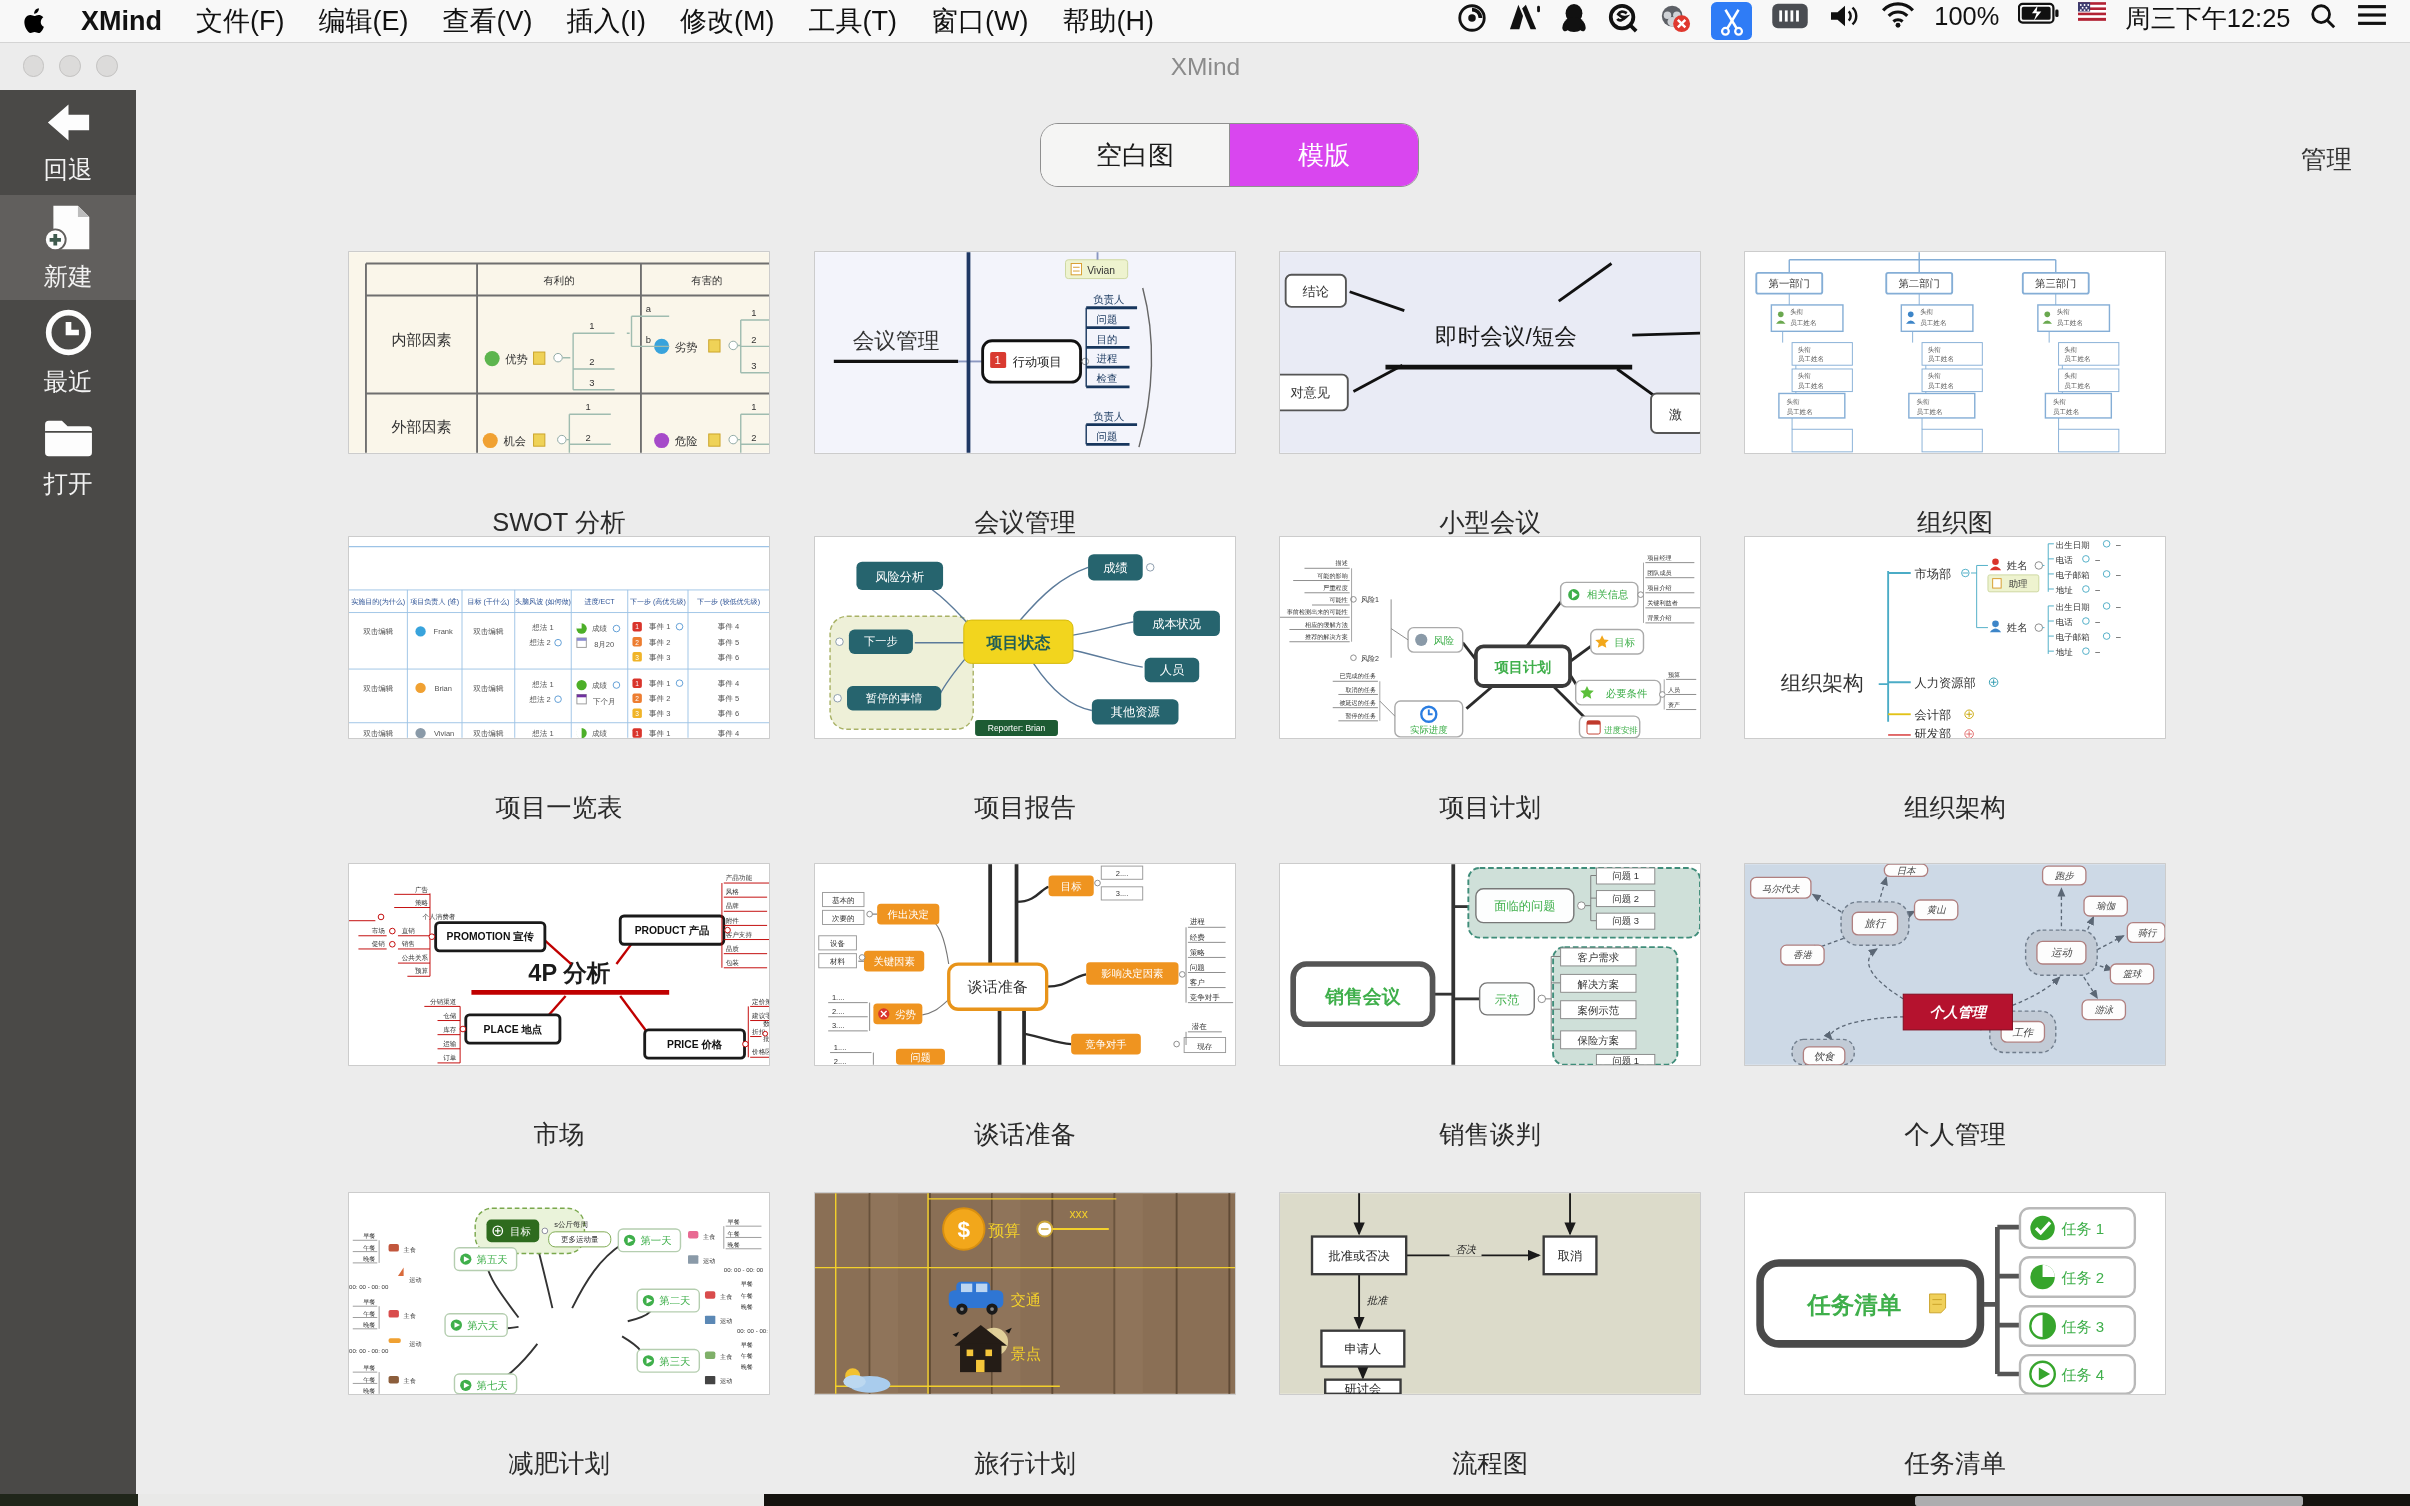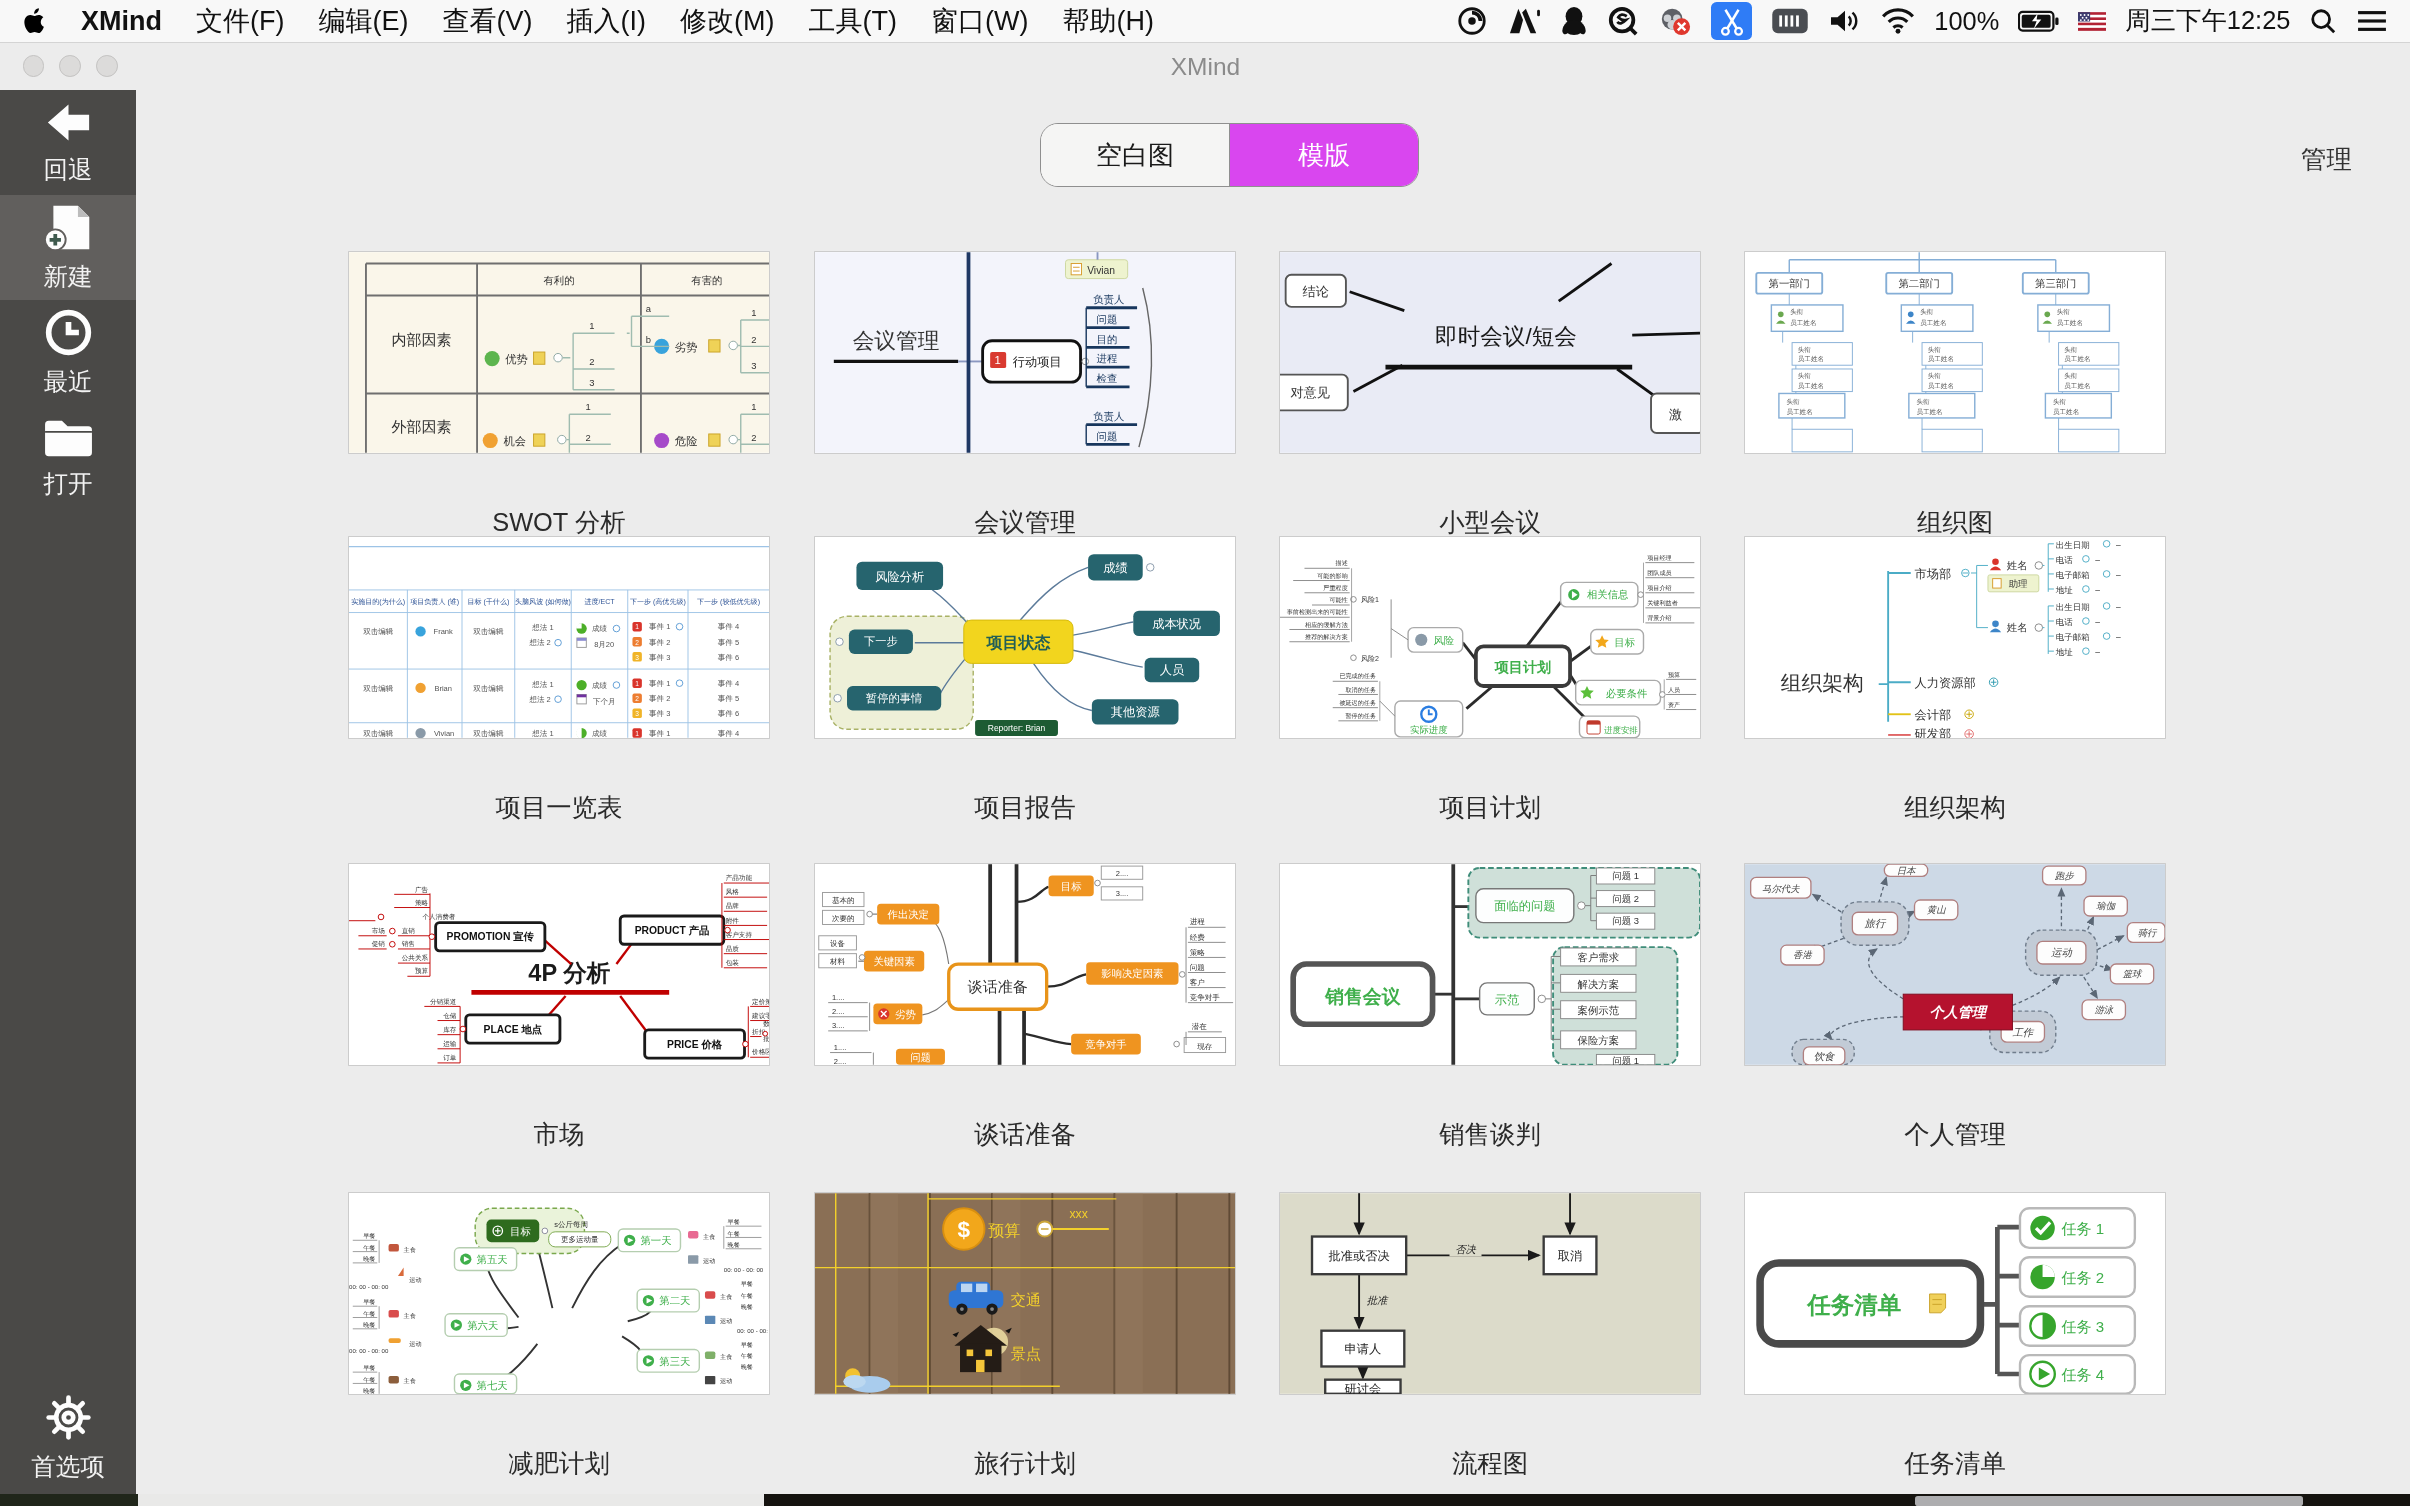--- a/index.html
+++ b/index.html
@@ -2,21 +2,21 @@
 <html style="font-size:15px"><head>
 <meta charset="utf-8">
 <style>
 *{margin:0;padding:0;box-sizing:border-box}
 html,body{width:2411px;height:1507px}
 body{position:relative;background:#ececec;font-family:"Liberation Sans","DejaVu Sans",sans-serif;overflow:hidden}
 .menubar{position:absolute;top:0;left:0;right:0;height:43px;background:#f8f8f8;border-bottom:0.9px solid #d4d4d4;display:flex;justify-content:space-between;align-items:center;padding:0 22.6px;z-index:9}
 .mb-left{display:flex;align-items:center;gap:34px;font-size:27px;color:#111}
 .mb-app{font-weight:bold}
 .mb-item{cursor:default}
-.mb-right{display:flex;align-items:center;gap:19px;font-size:25.4px;color:#111}
+.mb-right{display:flex;align-items:flex-start;gap:19px;font-size:25.4px;color:#111}
 .mb-ic{display:flex;align-items:center;justify-content:center}
 .shot{background:#2f7cf6;border-radius:5.6px;width:41px;height:38px}
 .titlebar{position:absolute;top:43px;left:0;right:0;height:47px}
 .traffic{position:absolute;left:22.6px;top:12.2px;display:flex;gap:15px}
 .tl{width:21.7px;height:21.7px;border-radius:50%;background:#dcdbda;border:0.9px solid #c3c2c1}
 .wtitle{text-align:center;line-height:47px;font-size:24.5px;color:#8b8b8b}
 .sidebar{position:absolute;left:0;top:90px;width:136px;height:1404px;background:#4a4947}
 .side-item{height:105px;display:flex;flex-direction:column;align-items:center;justify-content:center;gap:7.5px;color:#f2f2f2;font-size:24.5px}
 .side-item.selected{background:#615f5d}
 .side-item.bottom{position:absolute;bottom:3.8px;left:0;width:136px}
@@ -219,39 +219,20 @@
       </svg>
     <span>最近</span>
   </div>
   <div class="side-item">
     <svg width="55" height="45" viewBox="0 0 58 48">
         <path d="M4 10 q0-4 4-4 h14 l6 6 h22 q4 0 4 4 v24 q0 4-4 4 H8 q-4 0-4-4 z" fill="#fdfdfd"></path>
         <path d="M4 18 h50" stroke="#4a4947" stroke-width="2"></path>
       </svg>
     <span>打开</span>
   </div>
-  <div class="side-item bottom">
-    <svg width="51" height="51" viewBox="0 0 54 54">
-        <g stroke="#fdfdfd" stroke-width="5" fill="none">
-          <circle cx="27" cy="27" r="13"></circle>
-          <circle cx="27" cy="27" r="5"></circle>
-          <g stroke-linecap="round">
-            <line x1="27" y1="6" x2="27" y2="12"></line>
-            <line x1="27" y1="42" x2="27" y2="48"></line>
-            <line x1="6" y1="27" x2="12" y2="27"></line>
-            <line x1="42" y1="27" x2="48" y2="27"></line>
-            <line x1="12" y1="12" x2="16" y2="16"></line>
-            <line x1="38" y1="38" x2="42" y2="42"></line>
-            <line x1="12" y1="42" x2="16" y2="38"></line>
-            <line x1="38" y1="16" x2="42" y2="12"></line>
-          </g>
-        </g>
-      </svg>
-    <span>首选项</span>
-  </div>
 </div>
 
 <div class="tabs">
   <div class="tab blank">空白图</div>
   <div class="tab tpl">模版</div>
 </div>
 <div class="manage">管理</div>
 
 <div class="cell r1" style="left:349px;top:252px">
  <div class="thumb">

